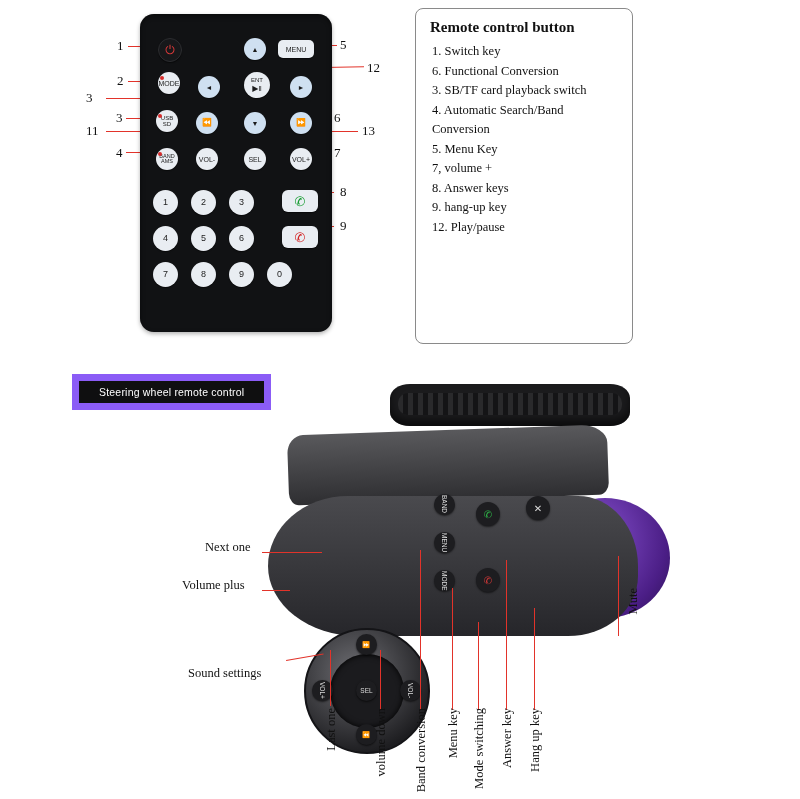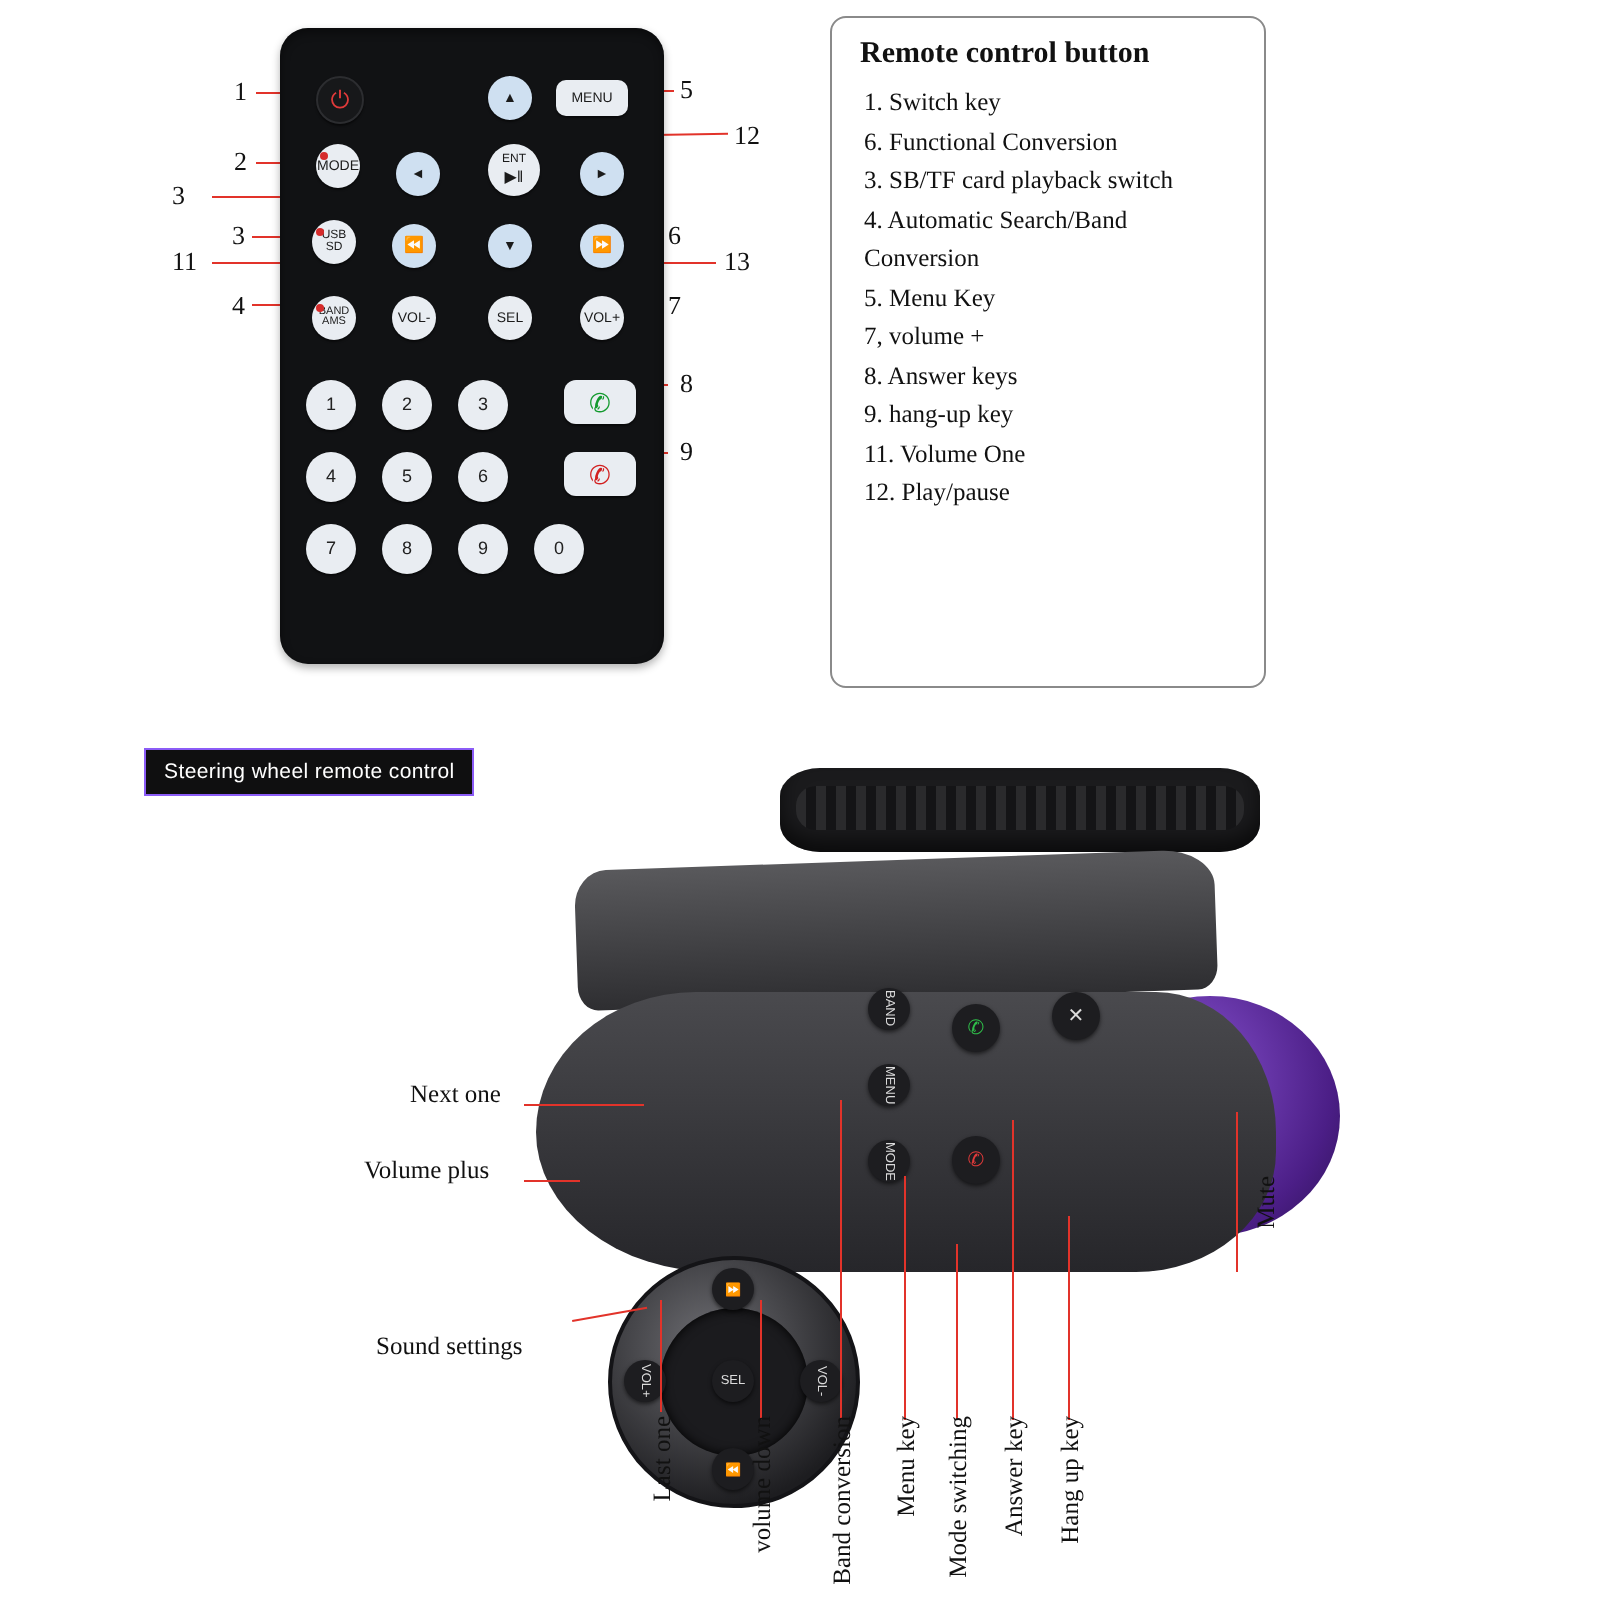--- a/index.html
+++ b/index.html
@@ -34,21 +34,21 @@
   .lead{position:absolute;background:#e2332a;height:1px;transform-origin:0 0;}
 
   
   #legend{position:absolute;left:415px;top:8px;width:216px;height:334px;border:1px solid #8a8a8a;border-radius:8px;background:#fff;}
   #legend h3{margin:10px 0 6px 14px;font-size:15px;font-weight:bold;color:#111;font-family:"Liberation Serif",serif;}
   #legend ol{margin:0;padding:0 10px 0 16px;list-style:none;font-family:Liberation Serif, serif;}
   #legend li{font-size:12.5px;color:#111;line-height:1.56;}
 
   
   #bottom-section{position:absolute;left:0;top:350px;width:800px;height:449px;}
-  .tagbox{position:absolute;left:72px;top:24px;padding:5px 9px;background:#0f0f10;border:1px solid #8b5cf6;color:#fff;
+  .tagbox{position:absolute;left:72px;top:24px;padding:5px 20px;background:#0f0f10;border:7px solid #8b5cf6;color:#fff;
           font-family:"Liberation Sans",sans-serif;font-size:10.5px;letter-spacing:.2px;}
 
   
   .sw-wrap{position:absolute;left:240px;top:28px;width:420px;height:330px;}
   .wheel-strap{position:absolute;left:150px;top:6px;width:240px;height:42px;background:#1b1b1d;border-radius:20px/14px;
                box-shadow:inset 0 -6px 10px rgba(0,0,0,.6);}
   .wheel-strap:after{content:"";position:absolute;left:8px;top:9px;right:8px;height:22px;
                background:repeating-linear-gradient(90deg,#2a2a2c 0 5px,#141416 5px 10px);border-radius:10px;}
   .shelf{position:absolute;left:48px;top:52px;width:320px;height:70px;background:linear-gradient(#59595c,#2e2e31);
          border-radius:16px 26px 10px 10px/18px 18px 12px 12px;transform:rotate(-2deg);}
@@ -188,21 +188,20 @@
     <h3>Remote control button</h3>
     <ol>
       <li>1. Switch key</li>
       <li>6. Functional Conversion</li>
       <li>3. SB/TF card playback switch</li>
       <li>4. Automatic Search/Band Conversion</li>
       <li>5. Menu Key</li>
       <li>7, volume +</li>
       <li>8. Answer keys</li>
       <li>9. hang-up key</li>
-      <li>11. Volume One</li>
       <li>12. Play/pause</li>
     </ol>
   </div>
 </div>
 
 <div id="bottom-section">
 
   <div class="tagbox">Steering wheel remote control</div>
 
   <div class="sw-wrap">

